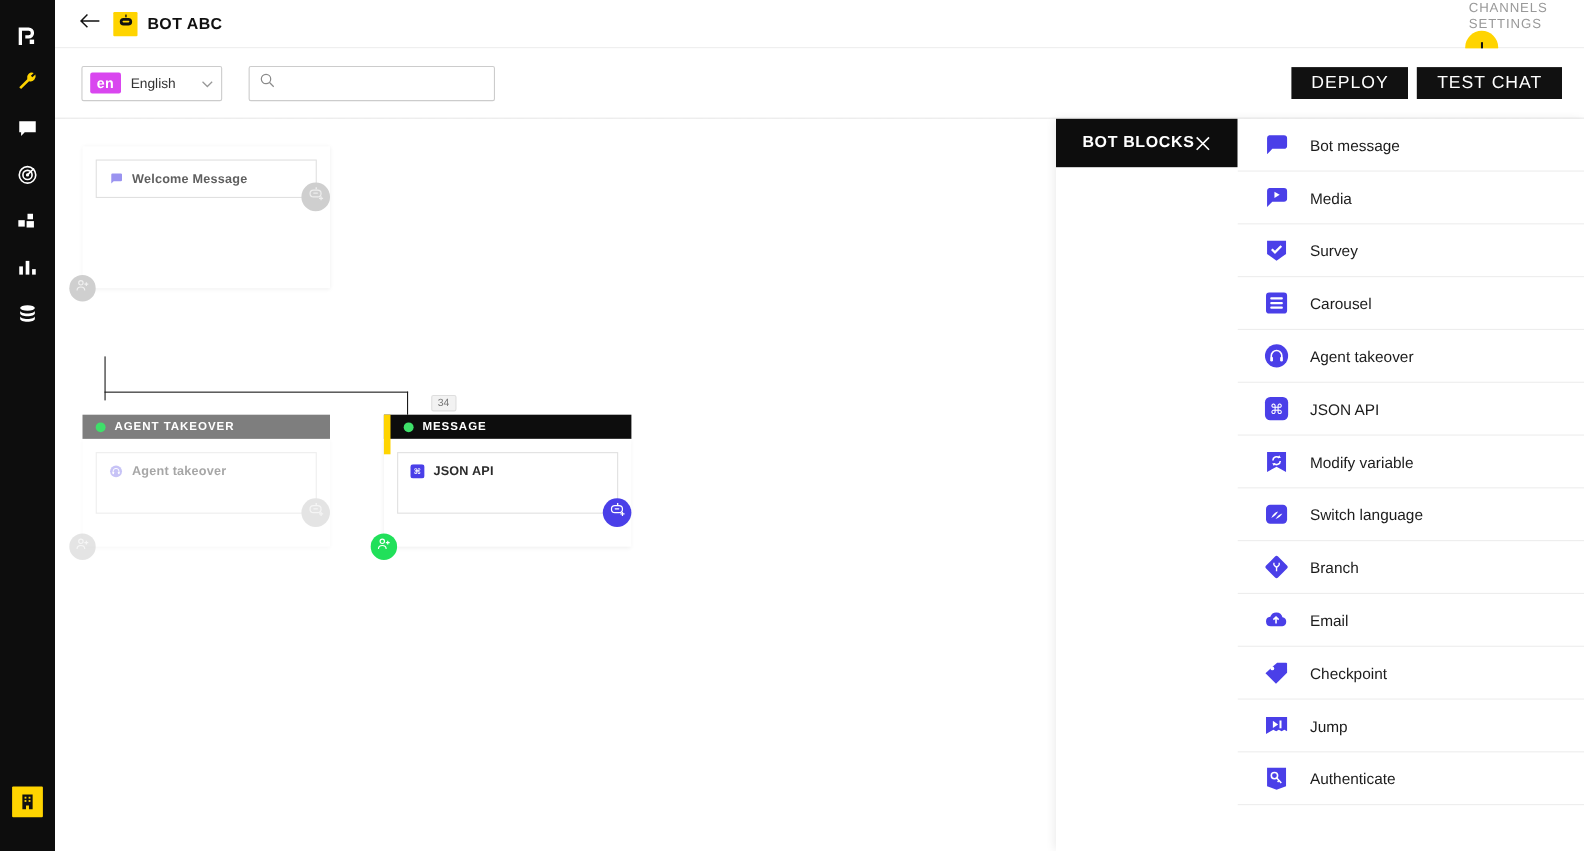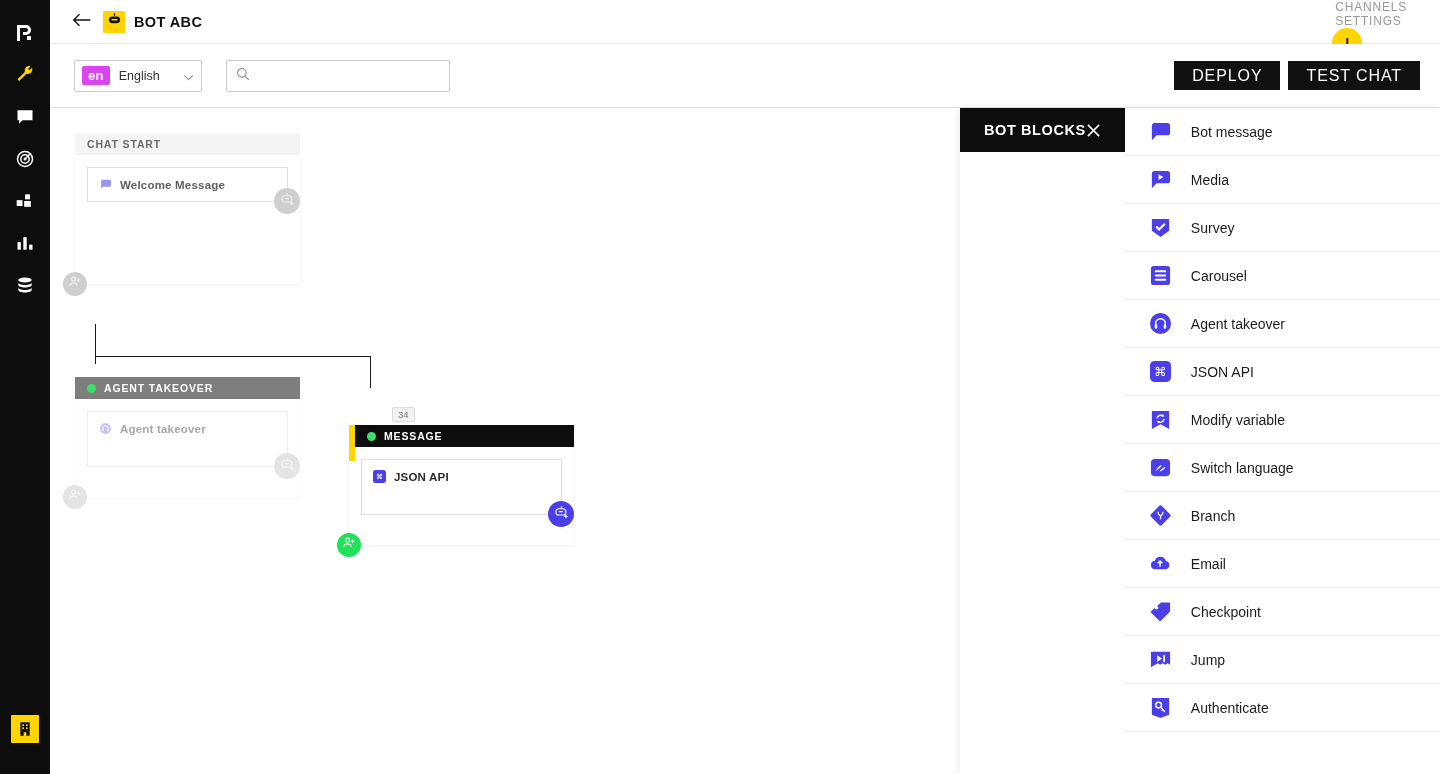--- a/index.html
+++ b/index.html
@@ -340,23 +340,20 @@
     </div>
   </div>
 
   <div class="canvas">
 
     <div class="edge" style="left:45px; top:216px; width:1px; height:40px; background:#1a1a1a;"></div>
     <div class="edge" style="left:45px; top:248px; width:276px; height:1px; background:#1a1a1a;"></div>
     <div class="edge" style="left:320px; top:248px; width:1px; height:32px; background:#1a1a1a;"></div>
 
     <div class="node" style="left:25px; top:25px;">
-      <div class="node-head start">
-        <span>CHAT START</span>
-      </div>
       <div class="node-body" style="min-height:129px;">
         <div class="block-card">
           <div class="block-title">
             <span class="bt-icon">
               <svg width="13" height="13" viewBox="0 0 24 24">
                   <path fill="#9a93f0" d="M4 3h16a2 2 0 0 1 2 2v9a2 2 0 0 1-2 2H8l-4 4V5a2 2 0 0 1 2-2z"></path>
                 </svg>
             </span>
             <span>Welcome Message</span>
           </div>
@@ -417,21 +414,21 @@
         <span>
           <svg width="14" height="14" viewBox="0 0 24 24">
               <circle cx="9.5" cy="7" r="3.4" fill="none" stroke="#f0f0f0" stroke-width="1.8"></circle>
               <path fill="none" stroke="#f0f0f0" stroke-width="1.8" d="M3.5 19c0-3.3 2.7-5.5 6-5.5s6 2.2 6 5.5"></path>
               <path stroke="#f0f0f0" stroke-width="1.8" d="M18 6v6M15 9h6"></path>
             </svg>
         </span>
       </div>
     </div>
 
-    <div class="node" style="left:299px; top:269px; width:225px;margin-top:48px;">
+    <div class="node" style="left:299px; top:269px; width:225px;">
       <div class="count-badge" style="left:43px; top:-18px;">34</div>
       <div class="yellow-stripe"></div>
       <div class="node-head message" style="padding-left:18px;">
         <span class="head-dot"></span>
         <span>MESSAGE</span>
       </div>
       <div class="node-body" style="min-height:98px;">
         <div class="block-card" style="height:56px;">
           <div class="block-title" style="color:#2b2b2b;">
             <span class="bt-icon">

